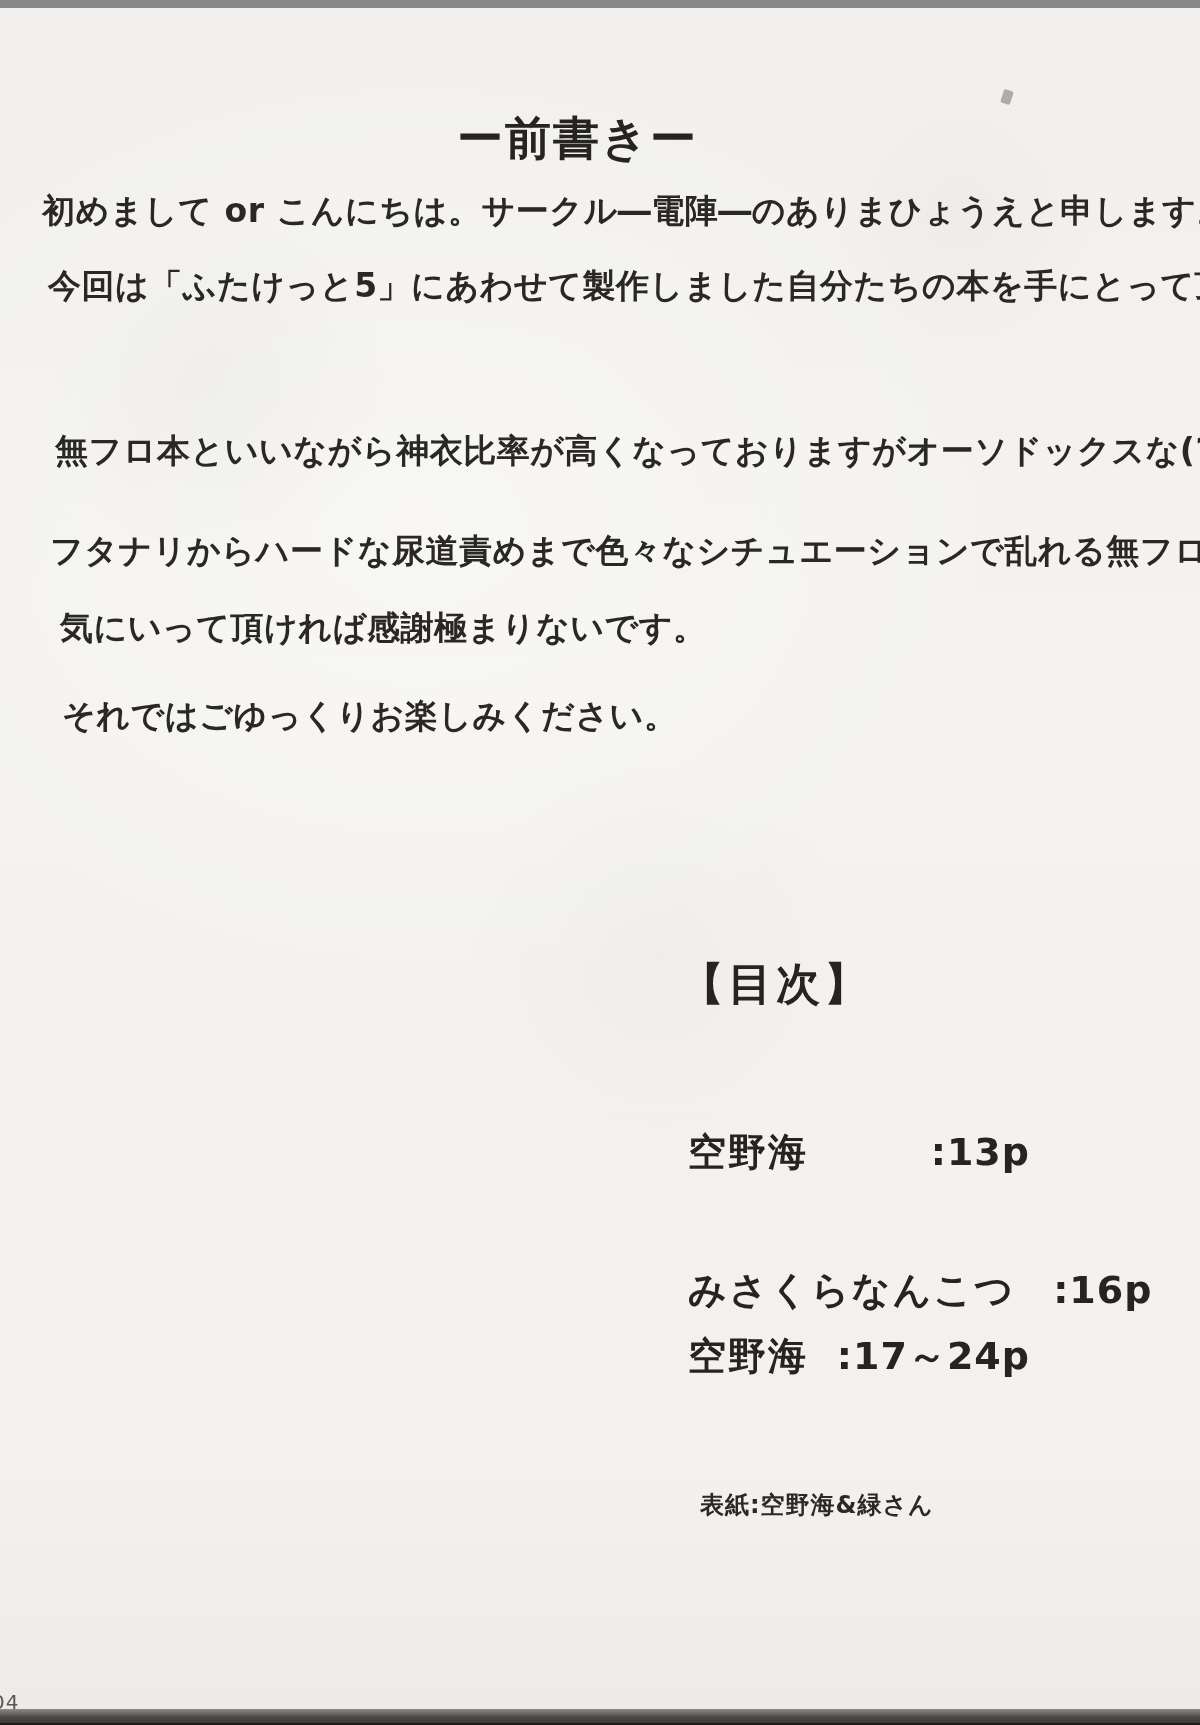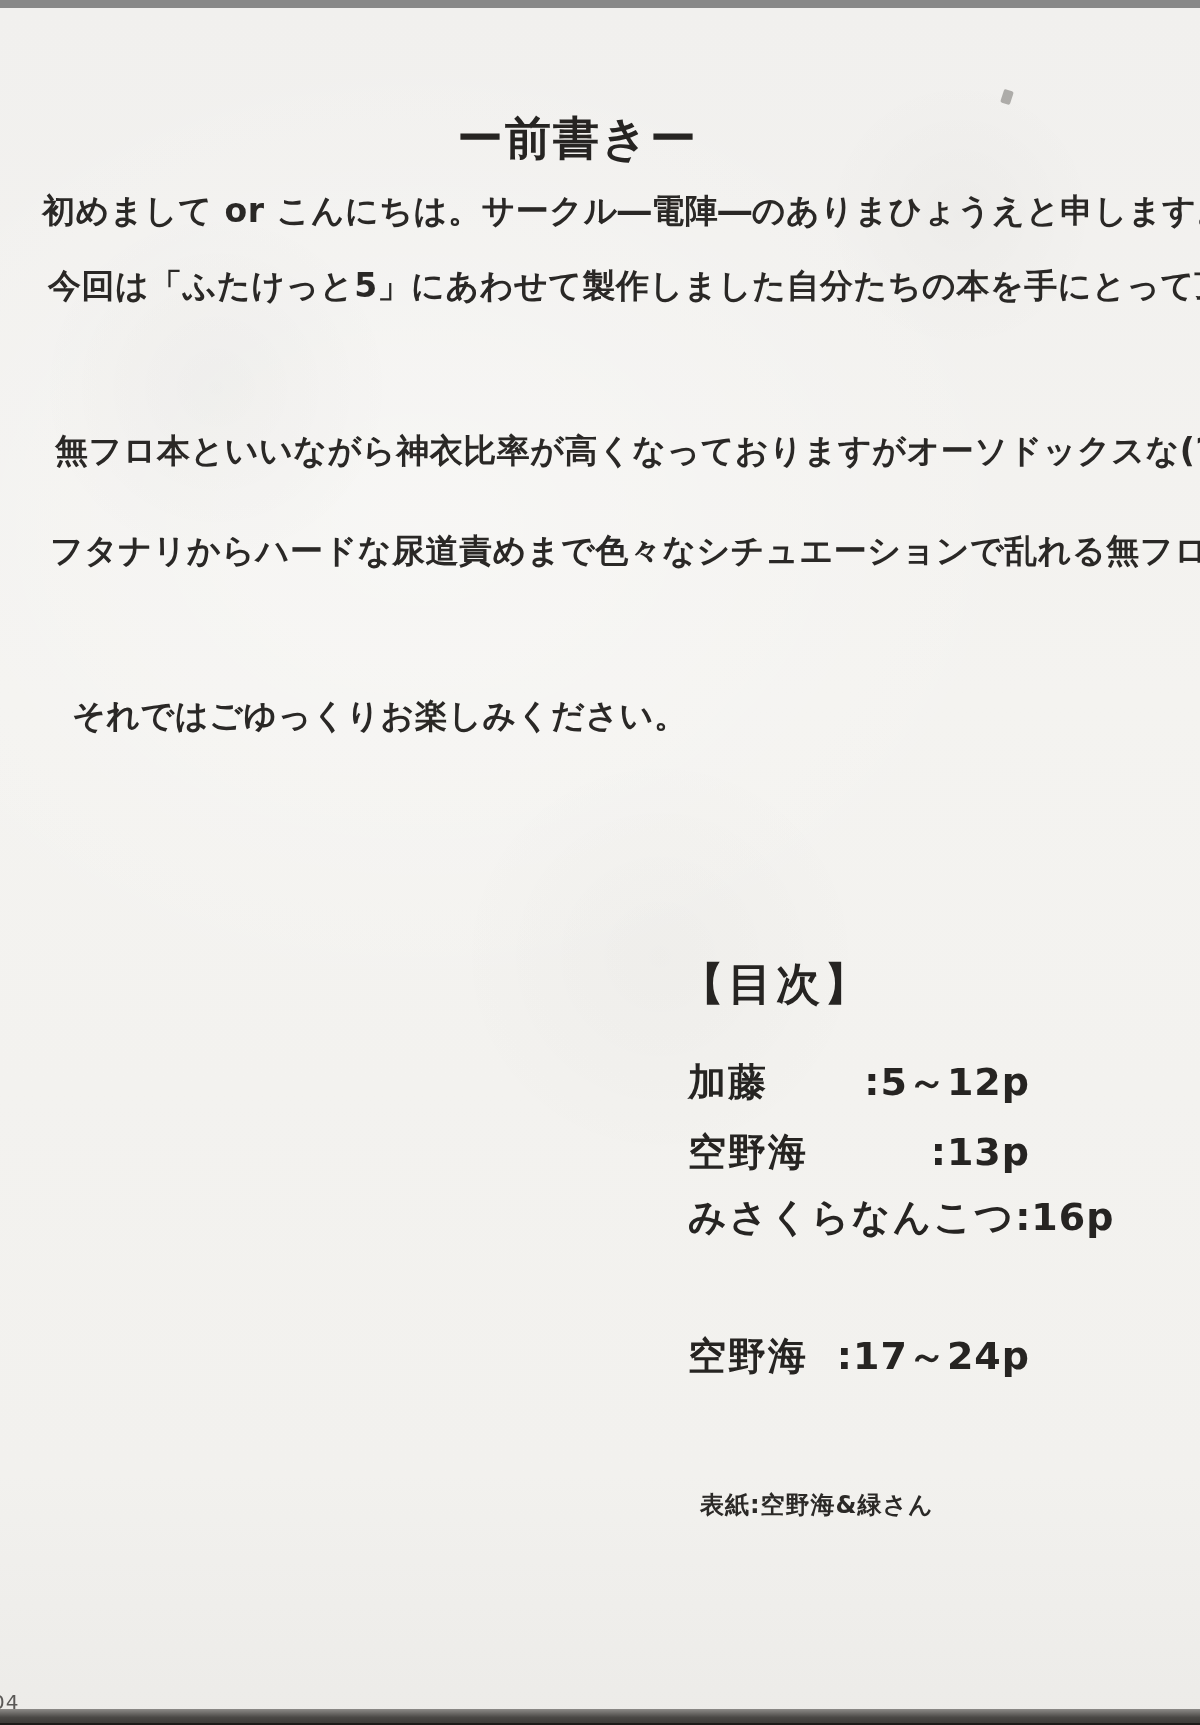--- a/index.html
+++ b/index.html
@@ -47,21 +47,21 @@
     font-weight: 700;
     letter-spacing: 0.5px;
     color: #2a2826;
   }
   .l0 { top: 181px; left: 42px; }
   .l1 { top: 256px; left: 48px; }
   .l2 { top: 331px; left: 48px; }
   .l3 { top: 421px; left: 55px; }
   .l4 { top: 521px; left: 50px; }
   .l5 { top: 598px; left: 60px; }
-  .l6 { top: 686px; left: 72px; }
+  .l6 { top: 686px; left: 62px; }
 
   .toc-heading {
     position: absolute;
     top: 947px;
     left: 680px;
     font-size: 44px;
     font-weight: 700;
     letter-spacing: 4px;
   }
   .toc-entry {
@@ -73,21 +73,21 @@
     align-items: baseline;
     font-size: 38px;
     font-weight: 700;
     white-space: nowrap;
   }
   .toc-entry .name  { letter-spacing: 2px; }
   .toc-entry .pages { letter-spacing: 1px; }
   .e0 { top: 1049px; }
   .e1 { top: 1119px; }
   .e2 { top: 1190px; }
-  .e3 { top: 1184px; }
+  .e3 { top: 1257px; gap: 38px; }
   .e4 { top: 1323px; }
 
   .cover-credit {
     position: absolute;
     top: 1481px;
     left: 700px;
     font-size: 24px;
     font-weight: 700;
     letter-spacing: 1px;
     color: #2b2927;
@@ -132,28 +132,25 @@
 <body>
 
 <div class="page">
 
   <div class="title">ー前書きー</div>
 
   <div class="line l0">初めまして or こんにちは。サークル―電陣―のありまひょうえと申します。</div>
   <div class="line l1">今回は「ふたけっと5」にあわせて製作しました自分たちの本を手にとって頂き</div>
   <div class="line l3">無フロ本といいながら神衣比率が高くなっておりますがオーソドックスな(?)</div>
   <div class="line l4">フタナリからハードな尿道責めまで色々なシチュエーションで乱れる無フロキャラを</div>
+  <div class="line l5">気にいって頂ければ感謝極まりないです。</div>
   <div class="line l6">それではごゆっくりお楽しみください。</div>
 
   <div class="toc-heading">【目次】</div>
 
-  <div class="toc-entry e0">
-    <span class="name">加藤</span>
-    <span class="pages">:5～12p</span>
-  </div>
   <div class="toc-entry e1">
     <span class="name">空野海</span>
     <span class="pages">:13p</span>
   </div>
   <div class="toc-entry e3">
     <span class="name">みさくらなんこつ</span>
     <span class="pages">:16p</span>
   </div>
   <div class="toc-entry e4">
     <span class="name">空野海</span>

